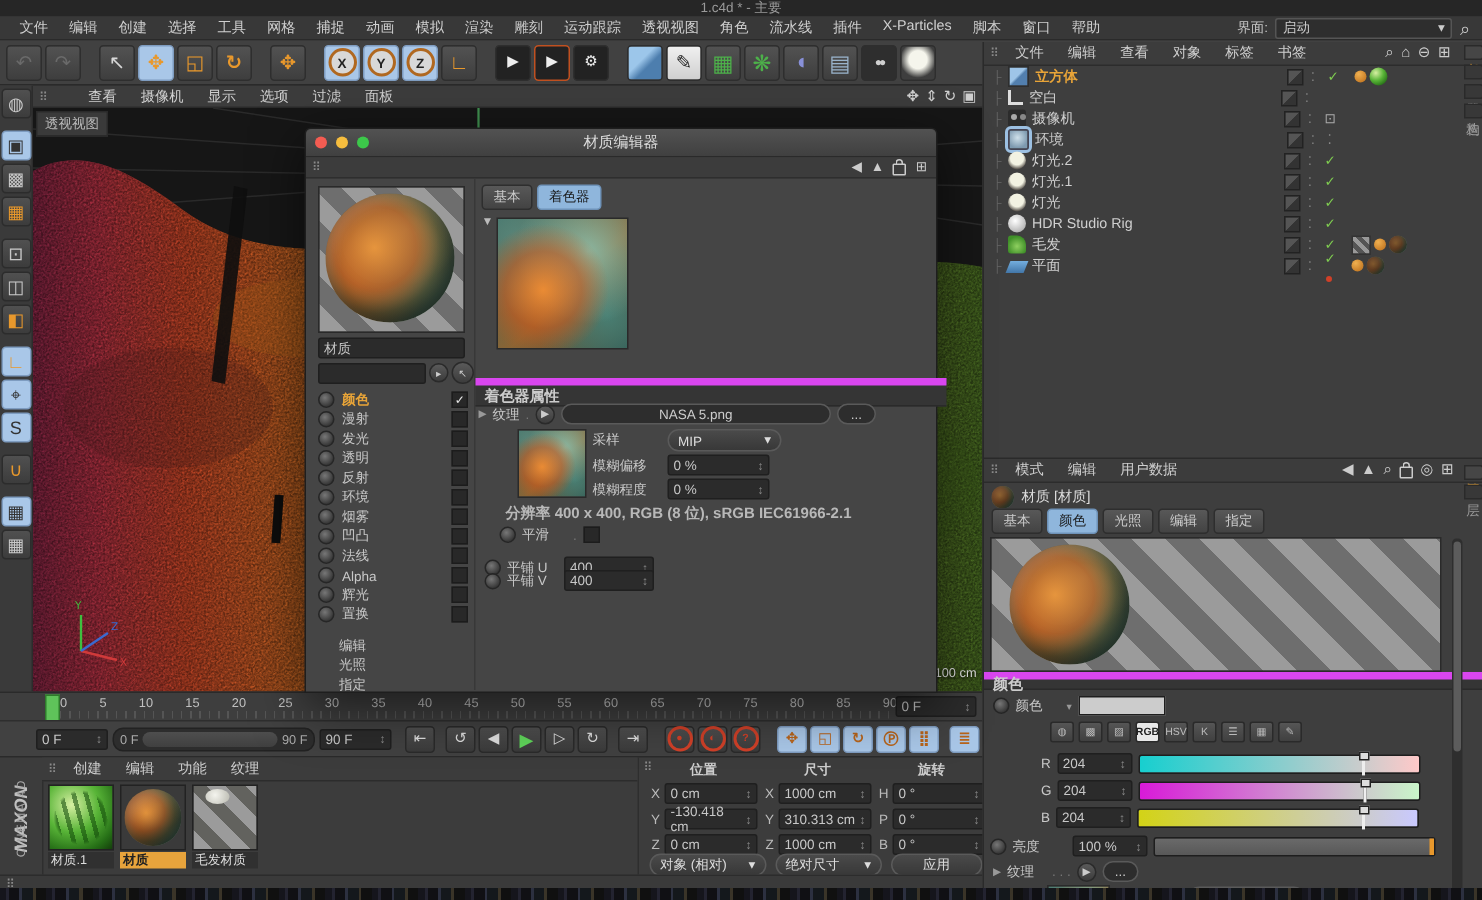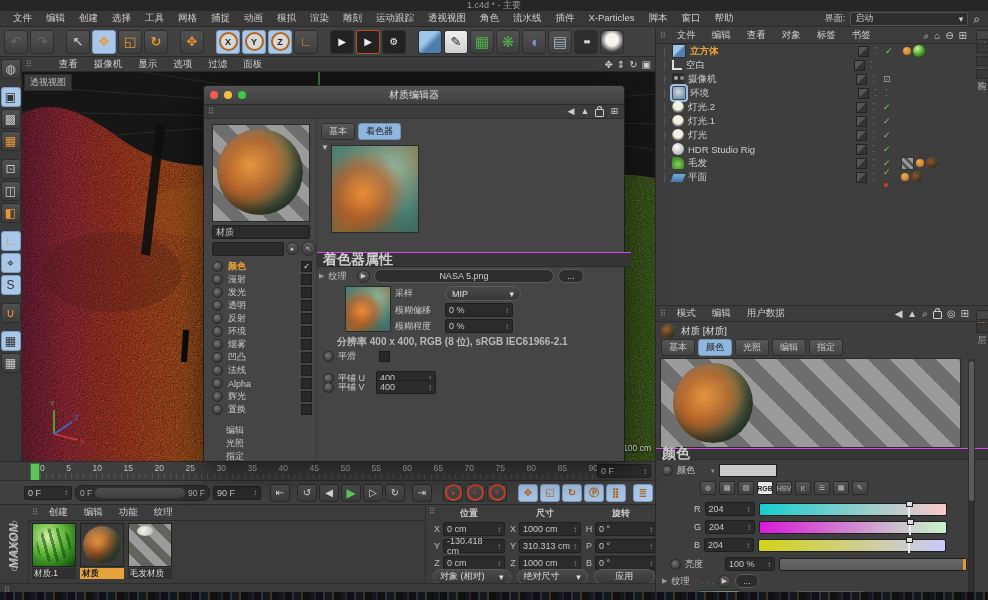--- a/index.html
+++ b/index.html
@@ -65,22 +65,22 @@
        display:flex;align-items:center;justify-content:space-between;padding:0 3px;height:12px;box-sizing:content-box;}
   .fld .st{color:#888;font-size:8px;}
   .pill{background:#2d2d2d;border:1px solid #5a5a5a;border-radius:8px;color:#ccc;font-size:9px;
         display:flex;align-items:center;justify-content:center;height:12px;}
   .ddown{background:linear-gradient(#4a4a4a,#383838);border:1px solid #5a5a5a;border-radius:8px;color:#ddd;
          font-size:9px;display:flex;align-items:center;justify-content:space-between;padding:0 6px;height:13px;}
   .radio{width:9px;height:9px;border-radius:50%;background:radial-gradient(circle at 40% 35%,#777,#3a3a3a 70%);
          border:1px solid #262626;display:inline-block;flex:0 0 auto;}
   .chk{width:9px;height:9px;background:#282828;border:1px solid #1c1c1c;display:inline-flex;
        align-items:center;justify-content:center;color:#e8e8e8;font-size:8px;flex:0 0 auto;}
-  .sec-hdr{background:#353535;border-top:1px solid #d946ef;border-bottom:1px solid #2a2a2a;color:#ccc;
-           font-weight:bold;font-size:14px;display:flex;align-items:center;padding:0 6px;}
+  .sec-hdr{background:#353535;border-top:5px solid #d946ef;border-bottom:1px solid #2a2a2a;color:#ccc;
+           font-weight:bold;font-size:10px;display:flex;align-items:center;padding:0 6px;}
   
   #mat-editor{left:203px;top:85px;width:420px;height:375px;background:#454545;border:1px solid #1e1e1e;
               border-radius:4px 4px 0 0;box-shadow:0 10px 34px rgba(0,0,0,.55);z-index:50;}
   #me-title{height:18px;background:linear-gradient(#525252,#404040);border-radius:4px 4px 0 0;display:flex;
             align-items:center;border-bottom:1px solid #2a2a2a;position:relative;}
   .tl{width:8px;height:8px;border-radius:50%;margin-left:6px;}
   #me-title .t{position:absolute;left:0;right:0;text-align:center;font-size:10px;color:#ddd;}
   #me-iconrow{height:13px;background:#3c3c3c;display:flex;align-items:center;border-bottom:1px solid #2e2e2e;}
   #me-iconrow .right{margin-left:auto;display:flex;gap:6px;padding-right:6px;color:#ccc;font-size:9px;}
   #me-body{position:relative;height:341px;}
@@ -801,21 +801,21 @@
             <span class="fld" style="width: 42px;">
               <span>204</span>
               <span class="st">↕</span>
             </span>
             <span class="gbar" style="width: 186px; background: linear-gradient(90deg, rgb(211, 211, 22), rgb(204, 204, 204) 80%, rgb(201, 201, 255));">
               <span class="handle" style="left: 80%;"></span>
               <span class="knob" style="left: 80%;"></span>
             </span>
           </div>
         </div>
-      <div class="am-row" style="left:14px;top:251px;">
+      <div class="am-row" style="left:4px;top:251px;">
         <span class="radio"></span>
         <span style="width:36px;">亮度</span>
         <span class="fld" style="width:42px;">
           <span>100 %</span>
             <span class="st">↕</span>
           </span>
         <span style="position:relative;width:186px;height:11px;background:linear-gradient(#6a6a6a,#585858);border:1px solid #1e1e1e;border-radius:2px;">
           <span style="position:absolute;right:0;top:0;bottom:0;width:3px;background:#e8982c;"></span>
           </span>
       </div>
@@ -965,21 +965,21 @@
             </span>
         </div>
         <div class="me-row" style="left:78px;top:200px;">
           <span style="width:46px;">模糊程度</span>
           <span class="fld" style="width:60px;">
             <span>0 %</span>
               <span class="st">↕</span>
             </span>
         </div>
         <div class="res-text">分辨率 400 x 400, RGB (8 位), sRGB IEC61966-2.1</div>
-        <div class="me-row" style="left:6px;top:231px;">
+        <div class="me-row" style="left:16px;top:231px;">
           <span class="radio"></span>
           <span style="width:30px;">平滑</span>
           <span style="color:#777;">.</span>
           <span class="chk"></span>
         </div>
         <div class="me-row" style="left:6px;top:252px;">
           <span class="radio"></span>
           <span style="width:34px;">平铺 U</span>
           <span class="fld" style="width:52px;">
             <span>400</span>

